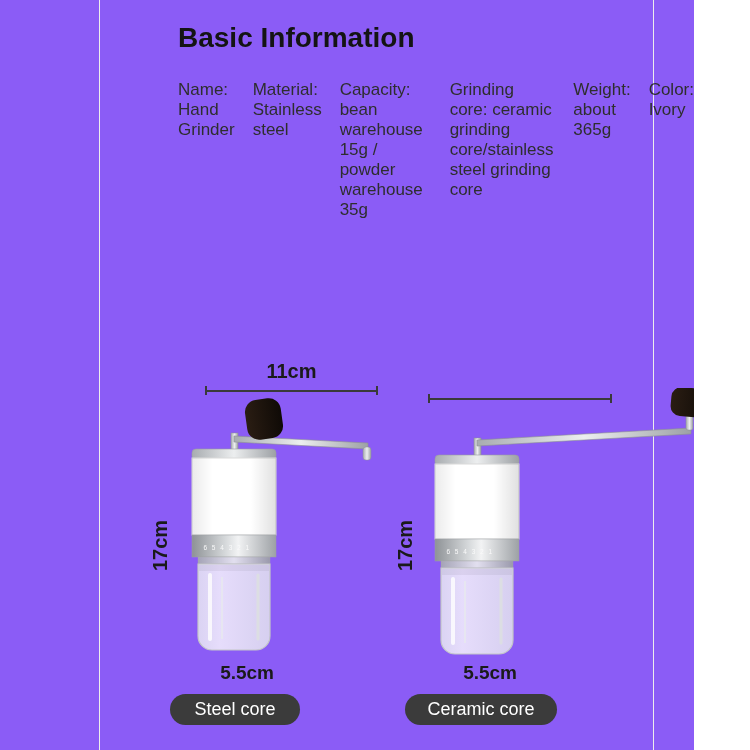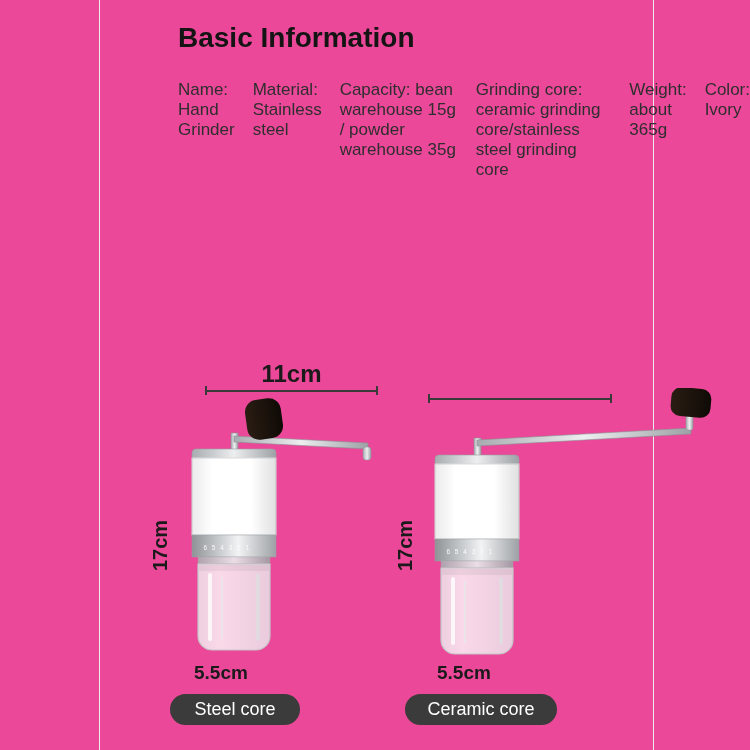--- a/index.html
+++ b/index.html
@@ -1,34 +1,34 @@
 <!DOCTYPE html>
 <html><head>
 <meta charset="utf-8">
 <style>
   * { margin:0; padding:0; box-sizing:border-box; }
   html,body { width:750px; height:750px; background:#ffffff; font-family:"Liberation Sans", sans-serif; }
-  .page { position:relative; width:750px; height:750px; background:#ec4899; overflow:hidden; }
+  .page { position:relative; width:694px; height:750px; background:#8b5cf6; overflow:hidden; }
 
   .frame-line { position:absolute; top:0; width:1px; height:750px; background:#ededed; }
   .frame-left { left:99px; }
   .frame-right { left:653px; }
 
   .page-title { position:absolute; left:178px; top:22px; font-size:28px; font-weight:700; color:#141414; }
 
   .spec-list { position:absolute; left:178px; top:80px; display:flex; gap:18px; }
   .spec-line { font-size:17px; line-height:20px; color:#2e2e2e; }
 
-  .dim-h-label { position:absolute; text-align:center; font-size:24px; font-weight:600; color:#1a1a1a; }
+  .dim-h-label { position:absolute; text-align:center; font-size:20px; font-weight:600; color:#1a1a1a; }
   .dim-line { position:absolute; height:9px;
       border-left:2px solid #3a3a3a; border-right:2px solid #3a3a3a;
       background:linear-gradient(#3a3a3a,#3a3a3a) center / 100% 2px no-repeat; }
   .dim-v-label { position:absolute; width:64px; text-align:center; font-size:20px; font-weight:600;
       color:#1a1a1a; transform:rotate(-90deg); }
-  .base-label { position:absolute; width:80px; text-align:left; font-size:19px; font-weight:600; color:#1a1a1a; }
+  .base-label { position:absolute; width:80px; text-align:right; font-size:19px; font-weight:600; color:#1a1a1a; }
 
   .core-badge { position:absolute; height:31px; border-radius:16px; background:#3b3b3b;
       color:#ffffff; font-size:18px; font-weight:400; text-align:center; line-height:31px; }
 
   .grinder-svg { position:absolute; }
 </style>
 </head>
 <body>
 
 <div class="page">

